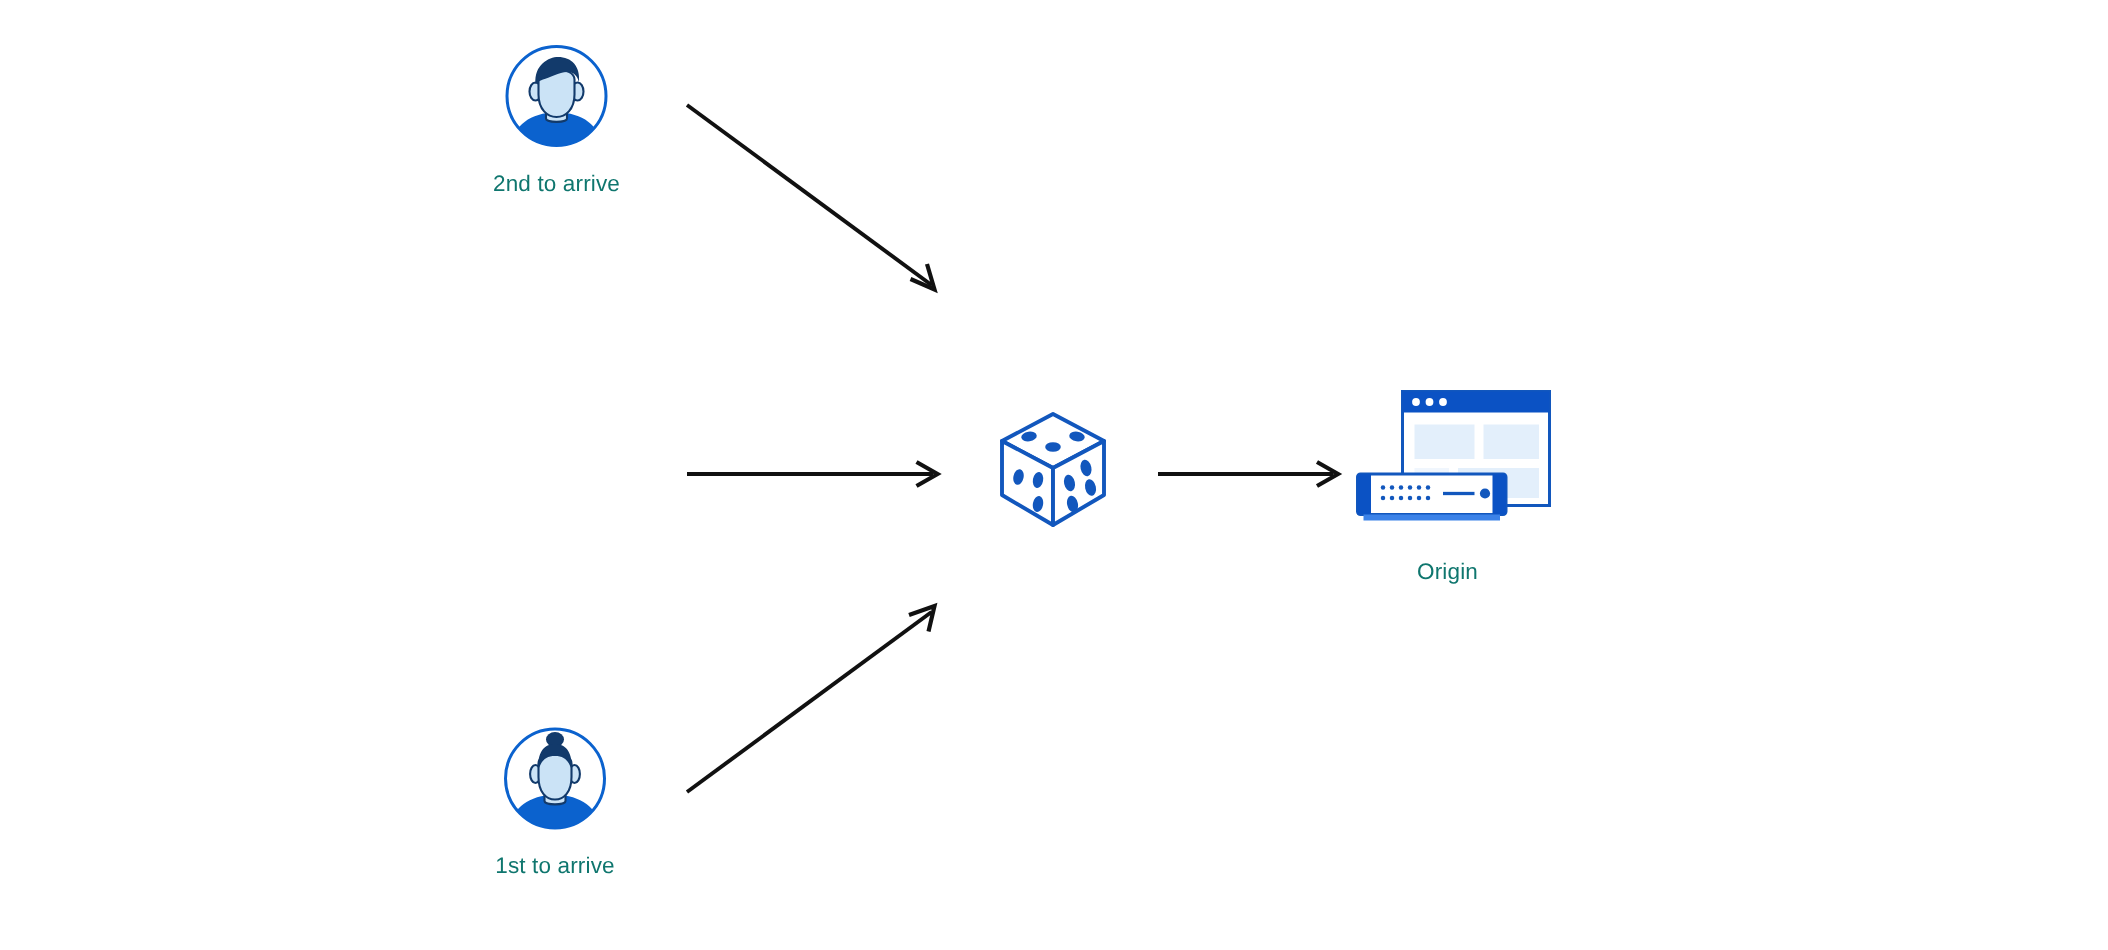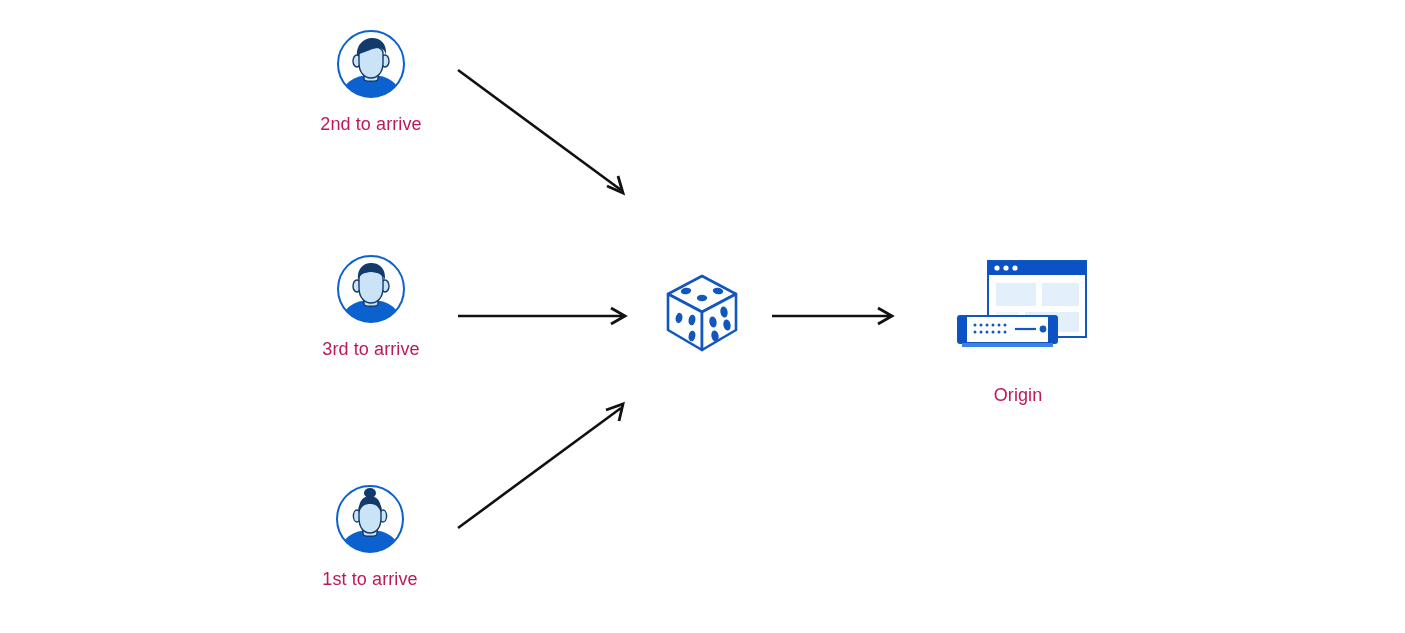--- a/index.html
+++ b/index.html
@@ -18,22 +18,22 @@
     overflow: hidden;
   }
   .node {
     position: absolute;
     display: flex;
     flex-direction: column;
     align-items: center;
   }
   .node-label {
     font-family: "Liberation Sans", sans-serif;
-    font-size: 18px;
-    color: #be185d;
+    font-size: 15px;
+    color: #0f766e;
     letter-spacing: 0.1px;
     white-space: nowrap;
     line-height: 1;
   }
   .avatar-wrap {
     width: 72px;
     height: 72px;
   }
   .avatar-label {
     margin-top: 15px;
@@ -109,42 +109,20 @@
 
           <path d="M24 25 C24 16 48 16 48 25 L48 35 C48 45 42 50 36 50 C30 50 24 45 24 35 Z" fill="#cbe3f6" stroke="#123a6b" stroke-width="1.4"></path>
 
           <path d="M22 28 C21 15 31 10 37 10 C46 10 52 16 51 27 C50 22 47 20 43 20 C38 20 31 24 27 25 C24 26 23 27 22 28 Z" fill="#123a6b"></path>
         </g>
       </svg>
     </div>
     <div class="node-label avatar-label">2nd to arrive</div>
   </div>
 
-  <div class="node" style="left:291px; top:253px; width:160px;">
-    <div class="avatar-wrap">
-      <svg viewBox="0 0 72 72" width="72" height="72">
-        <defs>
-          <clipPath id="clipB">
-              <circle cx="36" cy="36" r="33"></circle>
-            </clipPath>
-        </defs>
-        <circle cx="36" cy="36" r="33" fill="#ffffff" stroke="#0b62ce" stroke-width="2"></circle>
-        <g clip-path="url(#clipB)">
-          <path d="M36 47 C16 47 6 58 4 74 L68 74 C66 58 56 47 36 47 Z" fill="#0b62ce"></path>
-          <path d="M29 39 h14 v12 c0 3 -14 3 -14 0 z" fill="#cbe3f6" stroke="#123a6b" stroke-width="1.4"></path>
-          <ellipse cx="22" cy="33" rx="4" ry="6" fill="#cbe3f6" stroke="#123a6b" stroke-width="1.4"></ellipse>
-          <ellipse cx="50" cy="33" rx="4" ry="6" fill="#cbe3f6" stroke="#123a6b" stroke-width="1.4"></ellipse>
-          <path d="M24 25 C24 16 48 16 48 25 L48 35 C48 45 42 50 36 50 C30 50 24 45 24 35 Z" fill="#cbe3f6" stroke="#123a6b" stroke-width="1.4"></path>
-
-          <path d="M23 27 C22 14 30 10 36 10 C43 10 51 14 50 27 C48 21 43 19 36 19 C29 19 25 21 23 27 Z" fill="#123a6b"></path>
-        </g>
-      </svg>
-    </div>
-    <div class="node-label avatar-label">3rd to arrive</div>
-  </div>
 
   <div class="node" style="left:290px; top:483px; width:160px;align-items:center;">
     <div class="avatar-wrap">
       <svg viewBox="0 0 72 72" width="72" height="72">
         <defs>
           <clipPath id="clipC">
               <circle cx="36" cy="36" r="33"></circle>
             </clipPath>
         </defs>
         <circle cx="36" cy="36" r="33" fill="#ffffff" stroke="#0b62ce" stroke-width="2"></circle>
@@ -187,21 +165,21 @@
 
           <ellipse cx="68" cy="44" rx="3.6" ry="5.6" transform="rotate(-12 68 44)"></ellipse>
           <ellipse cx="57" cy="54" rx="3.6" ry="5.6" transform="rotate(-12 57 54)"></ellipse>
           <ellipse cx="71" cy="57" rx="3.6" ry="5.6" transform="rotate(-12 71 57)"></ellipse>
           <ellipse cx="59" cy="68" rx="3.6" ry="5.6" transform="rotate(-12 59 68)"></ellipse>
         </g>
       </svg>
     </div>
   </div>
 
-  <div class="node" style="left:948px; top:258px; width:140px;gap:12px;">
+  <div class="node" style="left:895px; top:258px; width:140px;">
     <div class="origin-wrap">
       <svg viewBox="0 0 140 102" width="140" height="102">
 
         <g>
           <rect x="35" y="3" width="98" height="76" fill="#ffffff" stroke="#1257bd" stroke-width="2"></rect>
           <rect x="35" y="3" width="98" height="14" fill="#0b52c4"></rect>
           <circle cx="44" cy="10" r="2.6" fill="#ffffff"></circle>
           <circle cx="53" cy="10" r="2.6" fill="#ffffff"></circle>
           <circle cx="62" cy="10" r="2.6" fill="#ffffff"></circle>
 

